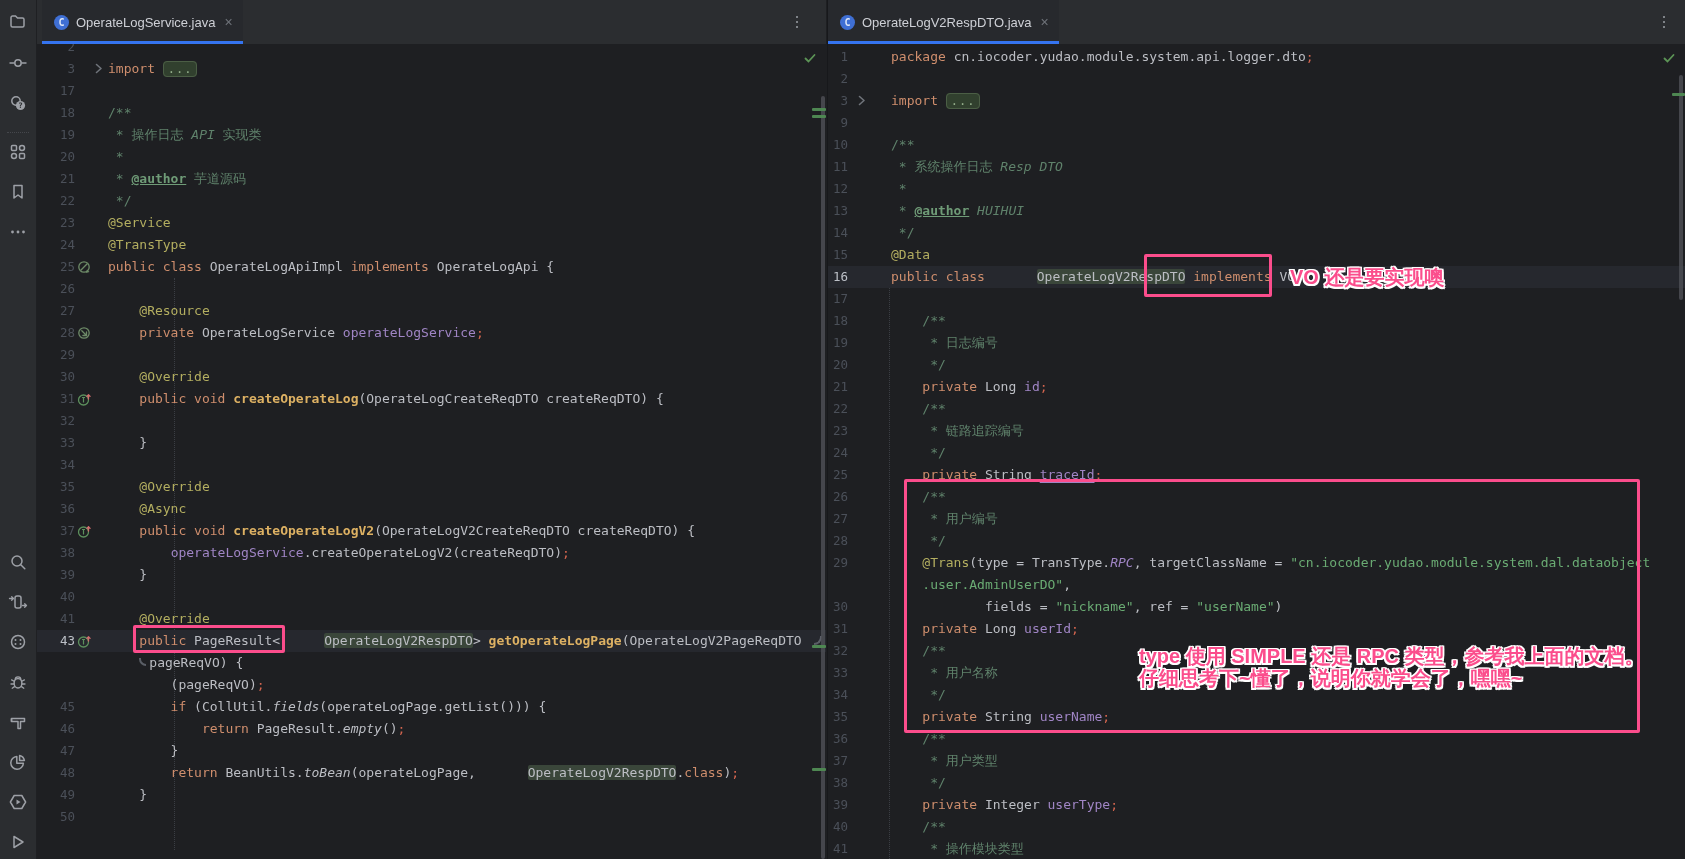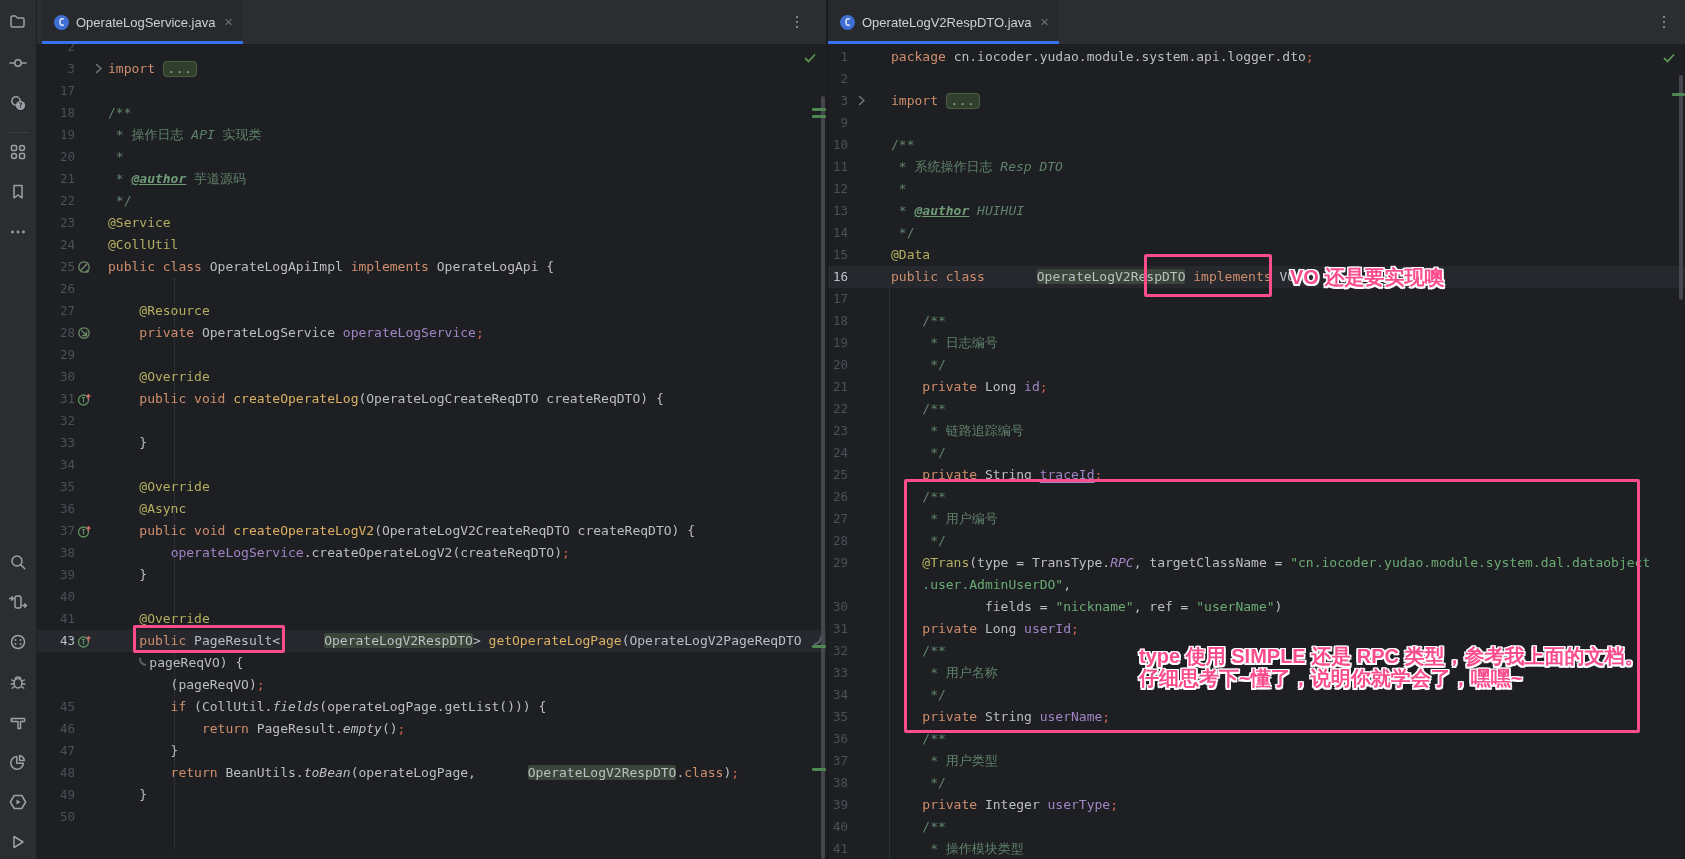--- a/index.html
+++ b/index.html
@@ -54,24 +54,24 @@
   .gi svg, .gi .fold-chevron { position:absolute; top:4px; }
   #pane-left  .gi svg { left:2px; }
   #pane-left  .gi[data-name="gutter-fold-icon"] svg { left:17px; }
   #pane-right .gi svg { left:7px; }
   .ct { margin:0; font-family:"DejaVu Sans Mono", monospace; font-size:13px; line-height:22px;
     white-space:pre; color:var(--txt); }
 
   .c-kw  { color:var(--kw); }
   .c-str { color:var(--str); }
   .c-doc { color:var(--doc); }
-  .c-doctag { color:var(--doctag); font-weight:bold; font-style:italic; text-decoration:underline; }
+  .c-doctag { color:var(--doctag); font-weight:bold; text-decoration:underline; }
   .c-ann { color:var(--ann); }
   .c-fld { color:var(--fld); }
-  .c-mth { color:var(--mth); }
+  .c-mth { color:var(--mth);font-weight:bold; }
   .c-sem { color:var(--sem); }
   .c-it, .c-stat { font-style:italic; }
   .c-u { text-decoration:underline; text-underline-offset:3px; }
   .c-hl { background:var(--idhl); border-radius:2px;margin-left:44px; }
   .c-fold { background:#31402e; color:#93ad8a; border:1px solid #4b5e45; border-radius:4px;
     padding:0 4px; font-size:12px; letter-spacing:1px; }
   .hook-end { display:inline-block; width:8px; height:9px; border-right:2px solid #5a5e66;
     border-bottom:2px solid #5a5e66; border-bottom-right-radius:8px; margin-left:5px; }
   .hook-start { display:inline-block; width:7px; height:8px; border-left:2px solid #5a5e66;
     border-bottom:2px solid #5a5e66; border-bottom-left-radius:7px; margin-right:3px;
@@ -250,21 +250,21 @@
           <pre class="ct" data-name="code-text"><span class="c-doc"> */</span></pre>
         </div>
         <div class="crow" data-name="code-line">
           <span class="ln" data-name="line-number">23</span>
           <span class="gi" data-name="gutter"></span>
           <pre class="ct" data-name="code-text"><span class="c-ann">@Service</span></pre>
         </div>
         <div class="crow" data-name="code-line">
           <span class="ln" data-name="line-number">24</span>
           <span class="gi" data-name="gutter"></span>
-          <pre class="ct" data-name="code-text"><span class="c-ann">@CollUtil</span></pre>
+          <pre class="ct" data-name="code-text"><span class="c-ann">@TransType</span></pre>
         </div>
         <div class="crow" data-name="code-line">
           <span class="ln" data-name="line-number">25</span>
           <span class="gi" data-name="gutter-impl-icon">
             <svg width="15" height="15" viewBox="0 0 15 15">
               <circle cx="7" cy="7" r="5.2" fill="none" stroke="#6d8a67" stroke-width="1.3"></circle>
               <path d="M3.8 10.2 10.2 3.8" stroke="#6d8a67" stroke-width="1.3"></path>
               <path d="M9 13l3.5-1-2.5-2.5z" fill="#6d8a67"></path>
             </svg>
           </span>

